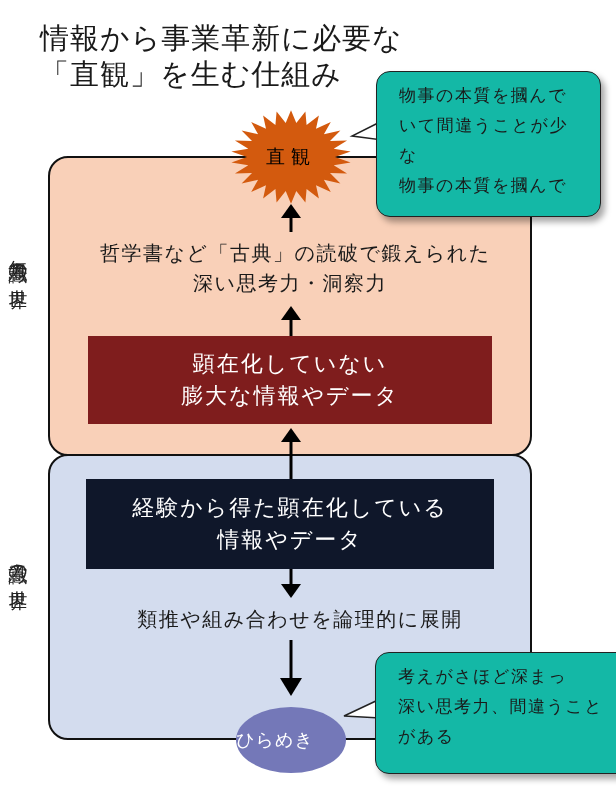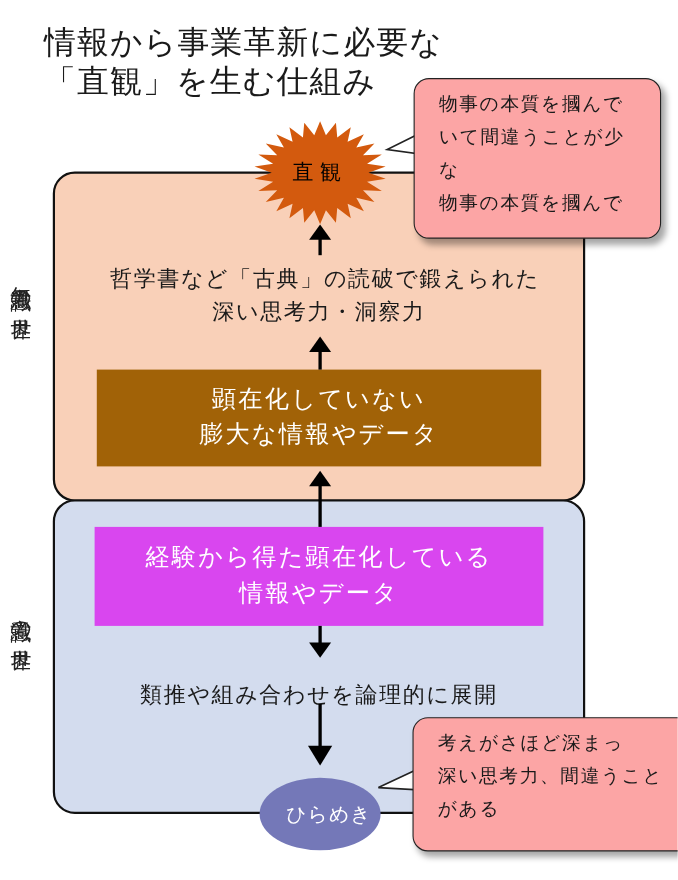--- a/index.html
+++ b/index.html
@@ -5,21 +5,21 @@
   html, body { margin: 0; padding: 0; background: #ffffff; }
   body { width: 616px; height: 800px; position: relative; overflow: hidden;
          font-family: "DejaVu Sans", sans-serif; color: #222; }
   .abs { position: absolute; }
   .title { left: 40px; font-size: 29px; font-weight: normal; letter-spacing: 1px; color: #1a1a1a; line-height: 36px; white-space: nowrap; }
   .panel { border: 2px solid #111; border-radius: 20px; box-sizing: border-box; }
   .side-label { writing-mode: vertical-rl; font-size: 19px; letter-spacing: 2px; color: #222; }
   .box { display: flex; align-items: center; justify-content: center; text-align: center;
          color: #ffffff; font-size: 22px; line-height: 32px; letter-spacing: 2px; }
   .txt { text-align: center; font-size: 20px; line-height: 30px; letter-spacing: 1.5px; color: #1a1a1a; white-space: nowrap; }
-  .bubble { background: #fca5a5; border: 1.5px solid #222; border-radius: 14px; box-sizing: border-box;
+  .bubble { background: #14b8a6; border: 1.5px solid #222; border-radius: 14px; box-sizing: border-box;
             box-shadow: 4px 5px 6px rgba(0,0,0,0.35); font-size: 17px; line-height: 30px; letter-spacing: 1.5px;
             padding: 8px 14px 8px 22px; color: #1a1a1a; }
   svg { position: absolute; left: 0; top: 0; overflow: visible; }
 </style>
 </head>
 <body>
 
 <div class="abs title" style="top:20px;">情報から事業革新に必要な</div>
 <div class="abs title" style="top:56px;">「直観」を生む仕組み</div>
 
@@ -28,35 +28,35 @@
 <div class="abs panel" style="left:48px; top:454px; width:484px; height:286px; background:#d3dcee;"></div>
 
 <div class="abs side-label" style="left:6px; top:245px; height:160px;">無意識の世界</div>
 <div class="abs side-label" style="left:6px; top:548px; height:140px;">意識の世界</div>
 
 <div class="abs txt" style="left:100px; width:380px; top:238px;">
   <div>哲学書など「古典」の読破で鍛えられた</div>
   <div>深い思考力・洞察力</div>
 </div>
 
-<div class="abs box" style="left:88px; top:336px; width:404px; height:88px; background:#a16207;">
+<div class="abs box" style="left:88px; top:336px; width:404px; height:88px; background:#7f1d1d;">
   <div>
     <div>顕在化していない</div>
     <div>膨大な情報やデータ</div>
   </div>
 </div>
 
-<div class="abs box" style="left:86px; top:479px; width:408px; height:90px; background:#d946ef;">
+<div class="abs box" style="left:86px; top:479px; width:408px; height:90px; background:#0f172a;">
   <div>
     <div>経験から得た顕在化している</div>
     <div>情報やデータ</div>
   </div>
 </div>
 
-<div class="abs txt" style="left:100px; width:380px; top:604px;margin-top:12px;">類推や組み合わせを論理的に展開</div>
+<div class="abs txt" style="left:110px; width:380px; top:604px;">類推や組み合わせを論理的に展開</div>
 
 <svg width="616" height="800">
 
   <g>
     <line x1="291" y1="232" x2="291" y2="216" stroke="#000" stroke-width="3"></line>
     <polygon points="281,218 301,218 291,204" fill="#000"></polygon>
   </g>
 
   <g>
     <line x1="291" y1="336" x2="291" y2="318" stroke="#000" stroke-width="3"></line>
@@ -82,21 +82,21 @@
 
   <polygon points="378,700 344,716 380,718" fill="#fff" stroke="#222" stroke-width="1.5"></polygon>
 
   <polygon id="starburst" fill="#d35a0e" points="291.0,110.2 296.3,122.9 305.4,111.6 306.6,124.9 318.9,115.6 316.0,128.8 330.8,122.0 323.9,134.2 340.4,130.4 330.0,141.1 347.1,140.4 333.7,148.8 350.6,151.4 335.0,157.0 350.6,162.6 333.7,165.2 347.1,173.6 330.0,172.9 340.4,183.6 323.9,179.8 330.8,192.0 316.0,185.2 318.9,198.4 306.6,189.1 305.4,202.4 296.3,191.1 291.0,203.8 285.7,191.1 276.6,202.4 275.4,189.1 263.1,198.4 266.0,185.2 251.2,192.0 258.1,179.8 241.6,183.6 252.0,172.9 234.9,173.6 248.3,165.2 231.4,162.6 247.0,157.0 231.4,151.4 248.3,148.8 234.9,140.4 252.0,141.1 241.6,130.4 258.1,134.2 251.2,122.0 266.0,128.8 263.1,115.6 275.4,124.9 276.6,111.6 285.7,122.9"></polygon>
 
   <ellipse cx="291" cy="740" rx="55" ry="33" fill="#7478b8"></ellipse>
 </svg>
 
 <div class="abs" style="left:251px; top:144px; width:80px; text-align:center; color:#000000; font-size:19px; letter-spacing:6px;">直観</div>
 
-<div class="abs" style="left:244px; top:728px; width:110px; text-align:center; color:#fff; font-size:18px; letter-spacing:1px;">ひらめき</div>
+<div class="abs" style="left:220px; top:728px; width:110px; text-align:center; color:#fff; font-size:18px; letter-spacing:1px;">ひらめき</div>
 
 <div class="abs bubble" style="left:376px; top:71px; width:225px; height:146px;">
   <div>物事の本質を摑んで</div>
   <div>いて間違うことが少な</div>
   <div>物事の本質を摑んで</div>
 </div>
 
 <div class="abs bubble" style="left:375px; top:652px; width:268px; height:122px;">
   <div>考えがさほど深まっ</div>
   <div>深い思考力、間違うこと</div>

